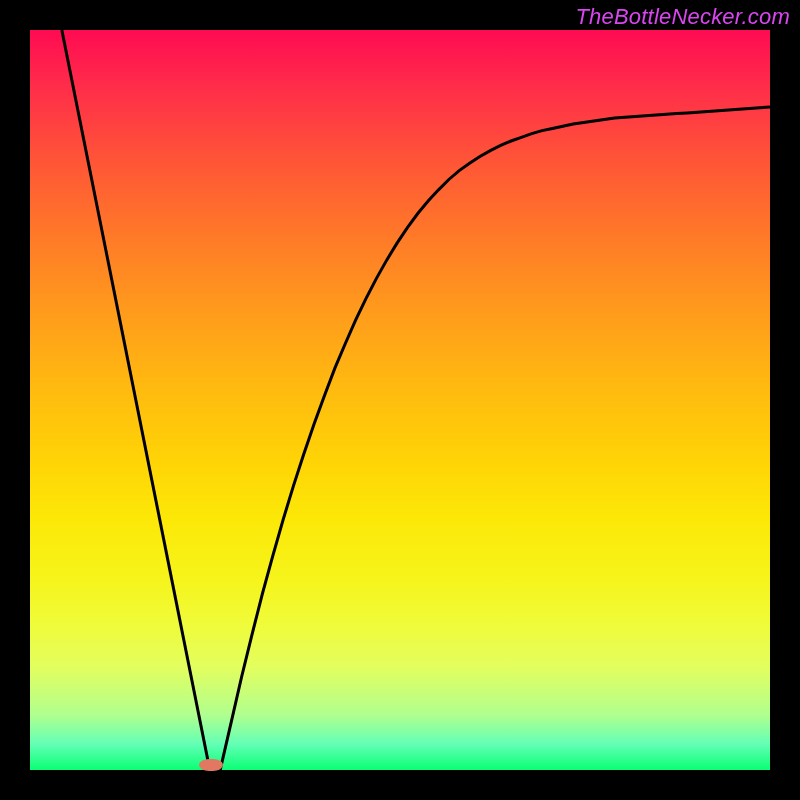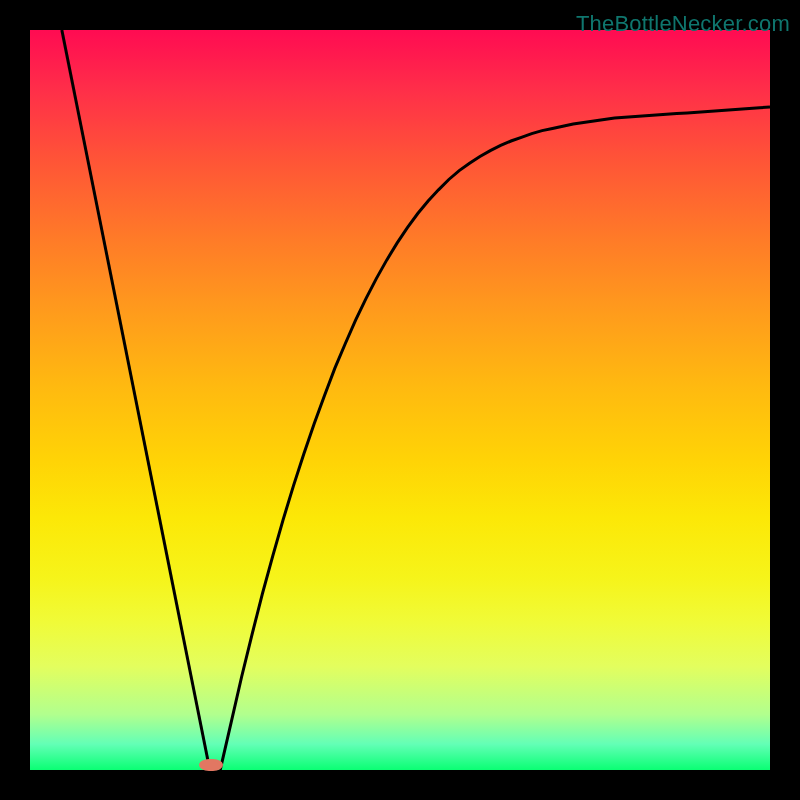--- a/index.html
+++ b/index.html
@@ -45,25 +45,26 @@
   .marker {
     position: absolute;
     width: 24px;
     height: 12px;
     border-radius: 10px / 6px;
     background: #e27762;
     transform: translate(-50%, -50%);
   }
   .attribution {
     position: absolute;
-    top: 11px;
+    top: 4px;
     right: 10px;
-    color: #0f766e;
+    color: #d946ef;
     font-size: 22px;
     letter-spacing: 0.2px;
+    font-style: italic;
   }
 </style>
 </head>
 <body>
 
 <div class="frame">
   <svg class="curve" viewBox="0 0 740 740" preserveAspectRatio="none">
     <path id="left-branch-path" fill="none" stroke="#000000" stroke-width="3" d="M31.82 0.00 L179.82 740.00"></path>
     <path id="right-branch-path" fill="none" stroke="#000000" stroke-width="3" d="M190.18 740.00 L201.28 691.90 L211.64 646.76 L222.00 604.58 L232.36 563.88 L242.72 526.14 L253.08 489.88 L263.44 455.84 L273.80 424.02 L284.16 393.68 L294.52 365.56 L304.88 338.18 L315.24 313.76 L325.60 290.08 L335.96 268.62 L346.32 248.64 L356.68 230.14 L367.04 213.12 L377.40 197.58 L387.76 183.52 L398.12 170.94 L408.48 159.84 L418.84 149.48 L429.20 140.60 L439.56 133.20 L449.92 126.54 L460.28 120.62 L470.64 115.44 L481.00 111.00 L491.36 107.30 L501.72 103.60 L512.08 100.64 L522.44 98.42 L532.80 96.20 L543.16 93.98 L553.52 92.50 L563.88 91.02 L574.24 89.54 L584.60 88.06 L594.96 87.32 L605.32 86.58 L615.68 85.84 L626.04 85.10 L636.40 84.36 L646.76 83.62 L657.12 82.88 L667.48 82.14 L677.84 81.40 L688.20 80.66 L698.56 79.92 L708.92 79.18 L719.28 78.44 L729.64 77.70 L740.00 76.96"></path>
   </svg>

